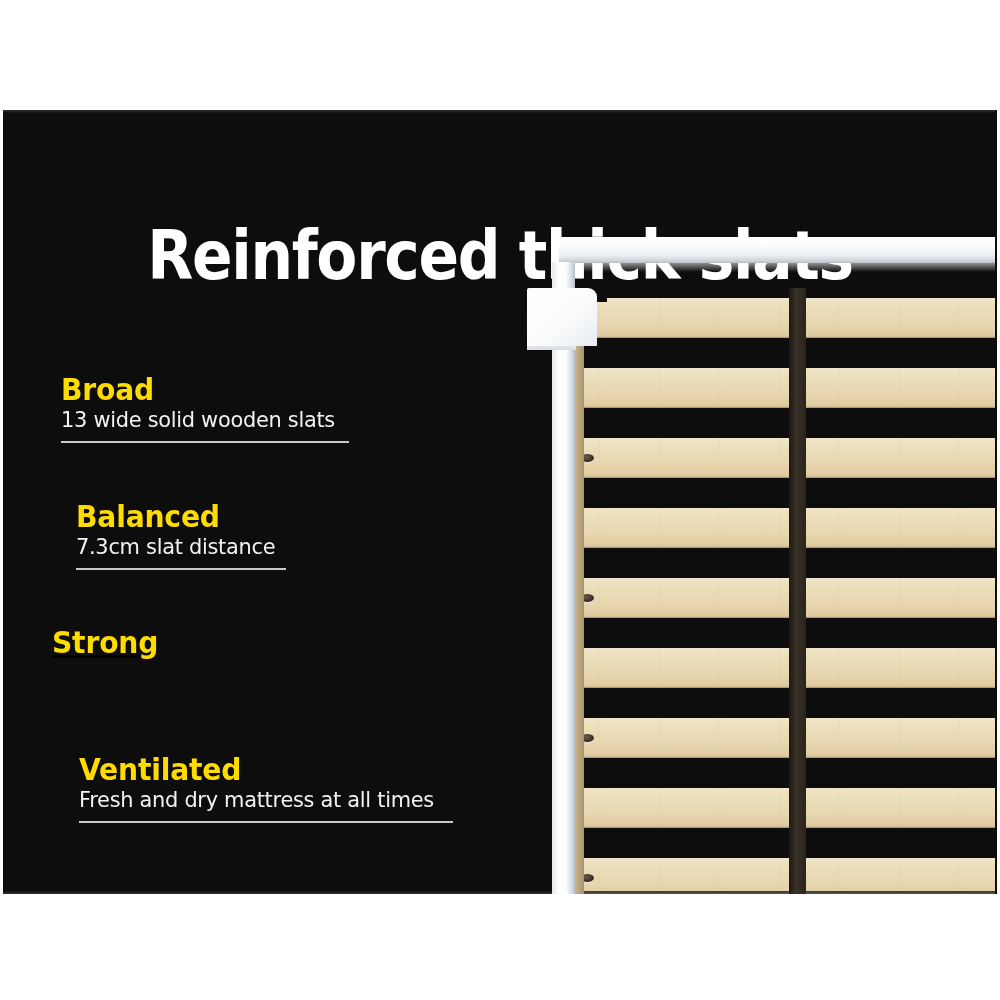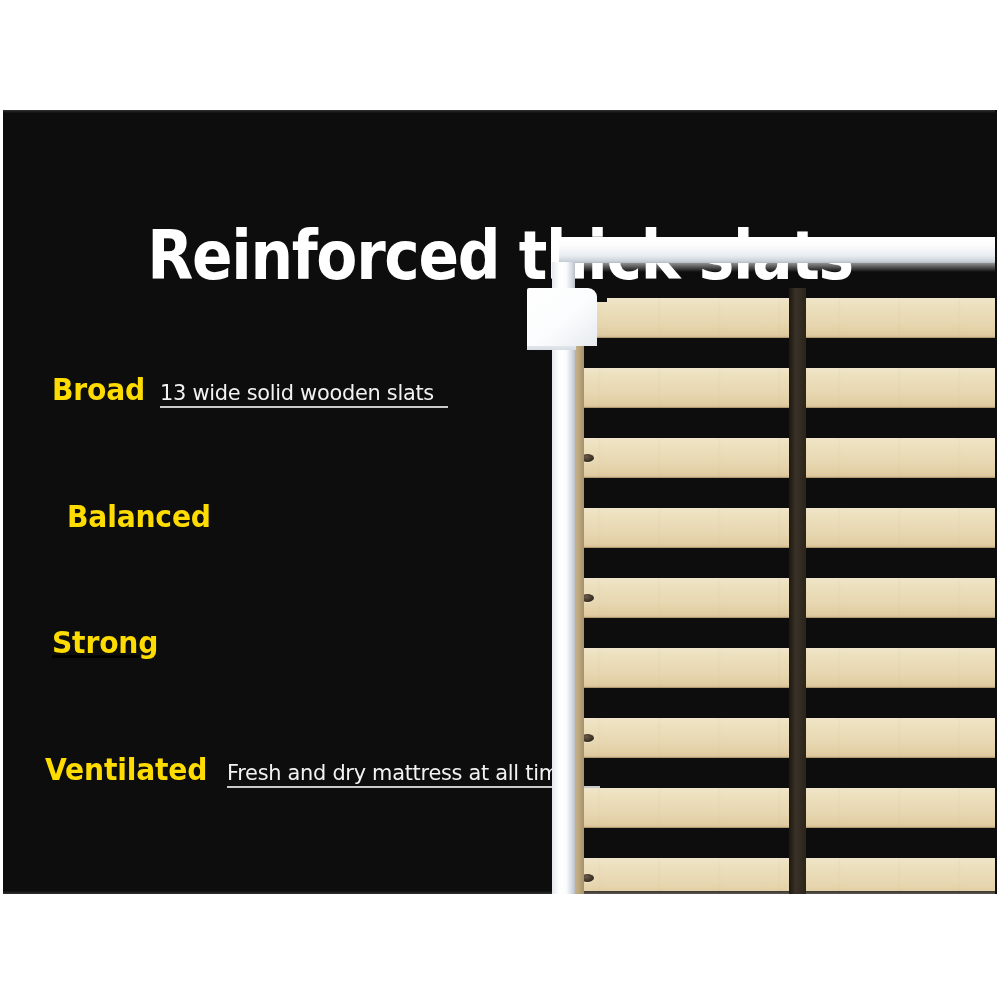--- a/index.html
+++ b/index.html
@@ -65,51 +65,52 @@
     transform-origin: 50% 50%;
     white-space: nowrap;
   }
 
   
   .feature {
     position: absolute;
     display: flex;
     align-items: baseline;
     white-space: nowrap;
+    flex-direction: column;
   }
   .f-label {
     color: #FFDC00;
     font-family: "DejaVu Sans", sans-serif;
     font-weight: bold;
     font-size: 30px;
     letter-spacing: -0.2px;
     transform: scaleX(0.94);
     transform-origin: 0 50%;
   }
   .f-desc-wrap {
     position: relative;
     margin-left: 9px;
-    padding-bottom: 1px;
+    padding-bottom: 9px;
     border-bottom: 2px solid #c9c9c9;
   }
   .f-desc {
     color: #f2f2f2;
     font-family: "DejaVu Sans", sans-serif;
     font-weight: normal;
     font-size: 22px;
     letter-spacing: -0.3px;
     transform: scaleX(0.95);
     transform-origin: 0 50%;
     display: inline-block;
   }
 
   #feature-0 { left: 49px; top: 262px; }
   #feature-1 { left: 49px; top: 389px; margin-left: 15px; }
   #feature-2 { left: 49px; top: 515px; text-decoration: underline; }
-  #feature-3 { left: 42px; top: 642px; }
+  #feature-3 { left: 67px; top: 642px; }
 
   
   #bed {
     position: absolute;
     left: 0;
     top: 0;
     width: 994px;
     height: 784px;
   }
 
@@ -294,20 +295,23 @@
 
     <div class="feature" id="feature-0">
       <span class="f-label">Broad</span>
       <span class="f-desc-wrap">
         <span class="f-desc">13 wide solid wooden slats</span>
       </span>
     </div>
 
     <div class="feature" id="feature-1">
       <span class="f-label">Balanced</span>
+      <span class="f-desc-wrap">
+        <span class="f-desc">7.3cm slat distance</span>
+      </span>
     </div>
 
     <div class="feature" id="feature-2">
       <span class="f-label">Strong</span>
     </div>
 
     <div class="feature" id="feature-3">
       <span class="f-label">Ventilated</span>
       <span class="f-desc-wrap">
         <span class="f-desc">Fresh and dry mattress at all times</span>

